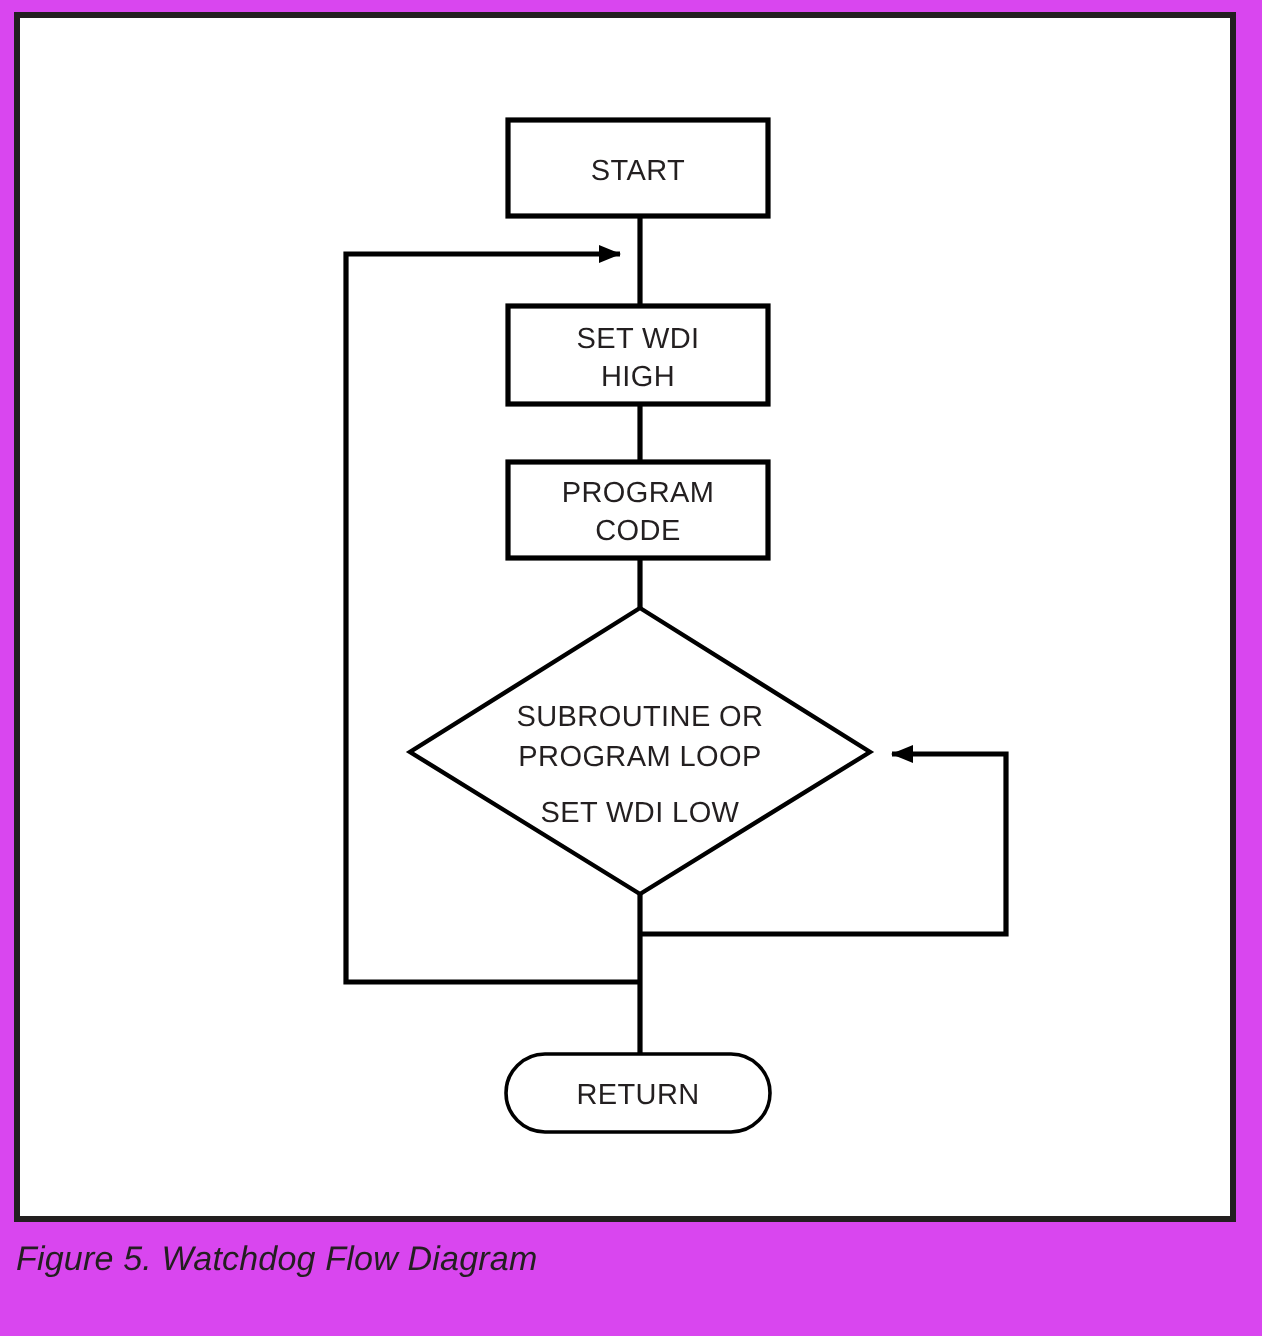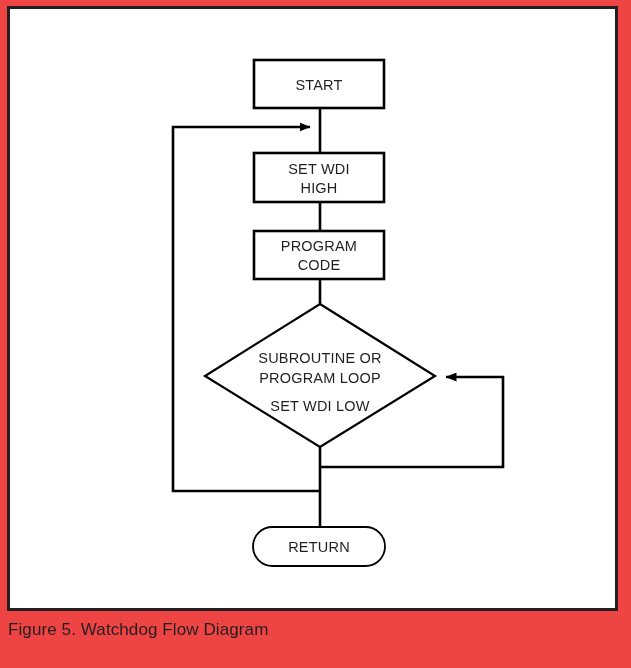--- a/index.html
+++ b/index.html
@@ -10,21 +10,21 @@
   body {
     width: 631px;
     height: 668px;
     font-family: "Liberation Sans", "DejaVu Sans", sans-serif;
     overflow: hidden;
   }
   #page {
     position: relative;
     width: 631px;
     height: 668px;
-    background: #ef4444;
+    background: #d946ef;
   }
   #figure-frame {
     position: absolute;
     left: 7px;
     top: 6px;
     width: 611px;
     height: 605px;
     border: 3px solid #231f20;
     background: #ffffff;
     box-sizing: border-box;
@@ -39,20 +39,21 @@
     font-size: 14.5px;
     fill: #231f20;
     text-anchor: middle;
     letter-spacing: 0.2px;
   }
   #figure-caption {
     position: absolute;
     left: 8px;
     top: 620px;
     width: 600px;
+    font-style: italic;
     font-size: 17px;
     color: #231f20;
     letter-spacing: 0.1px;
     white-space: nowrap;
   }
 </style>
 </head>
 <body>
 
 <div id="page">

